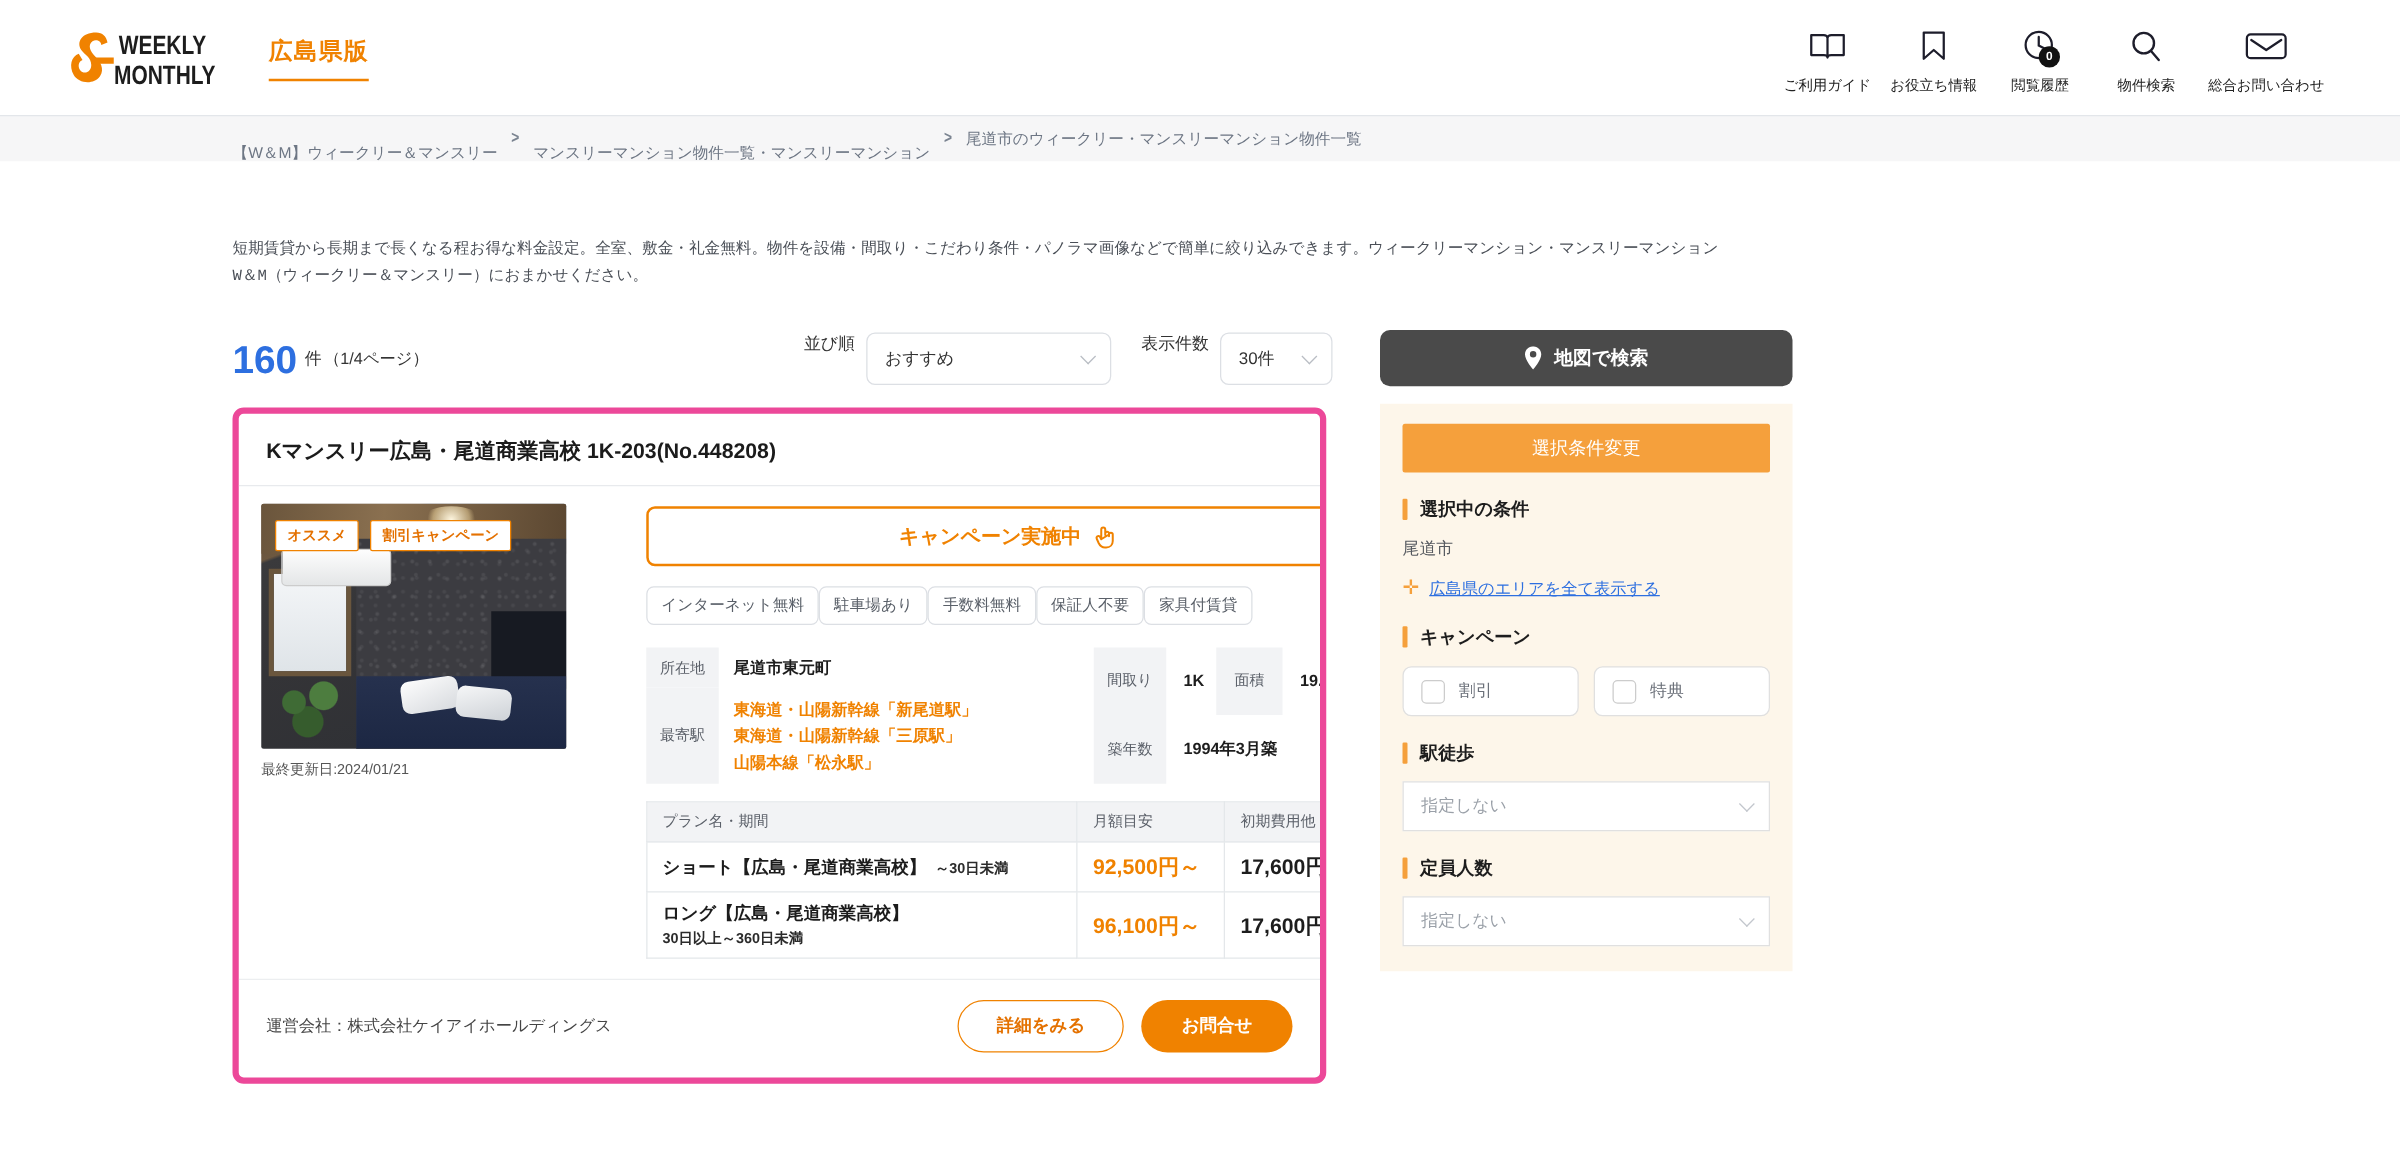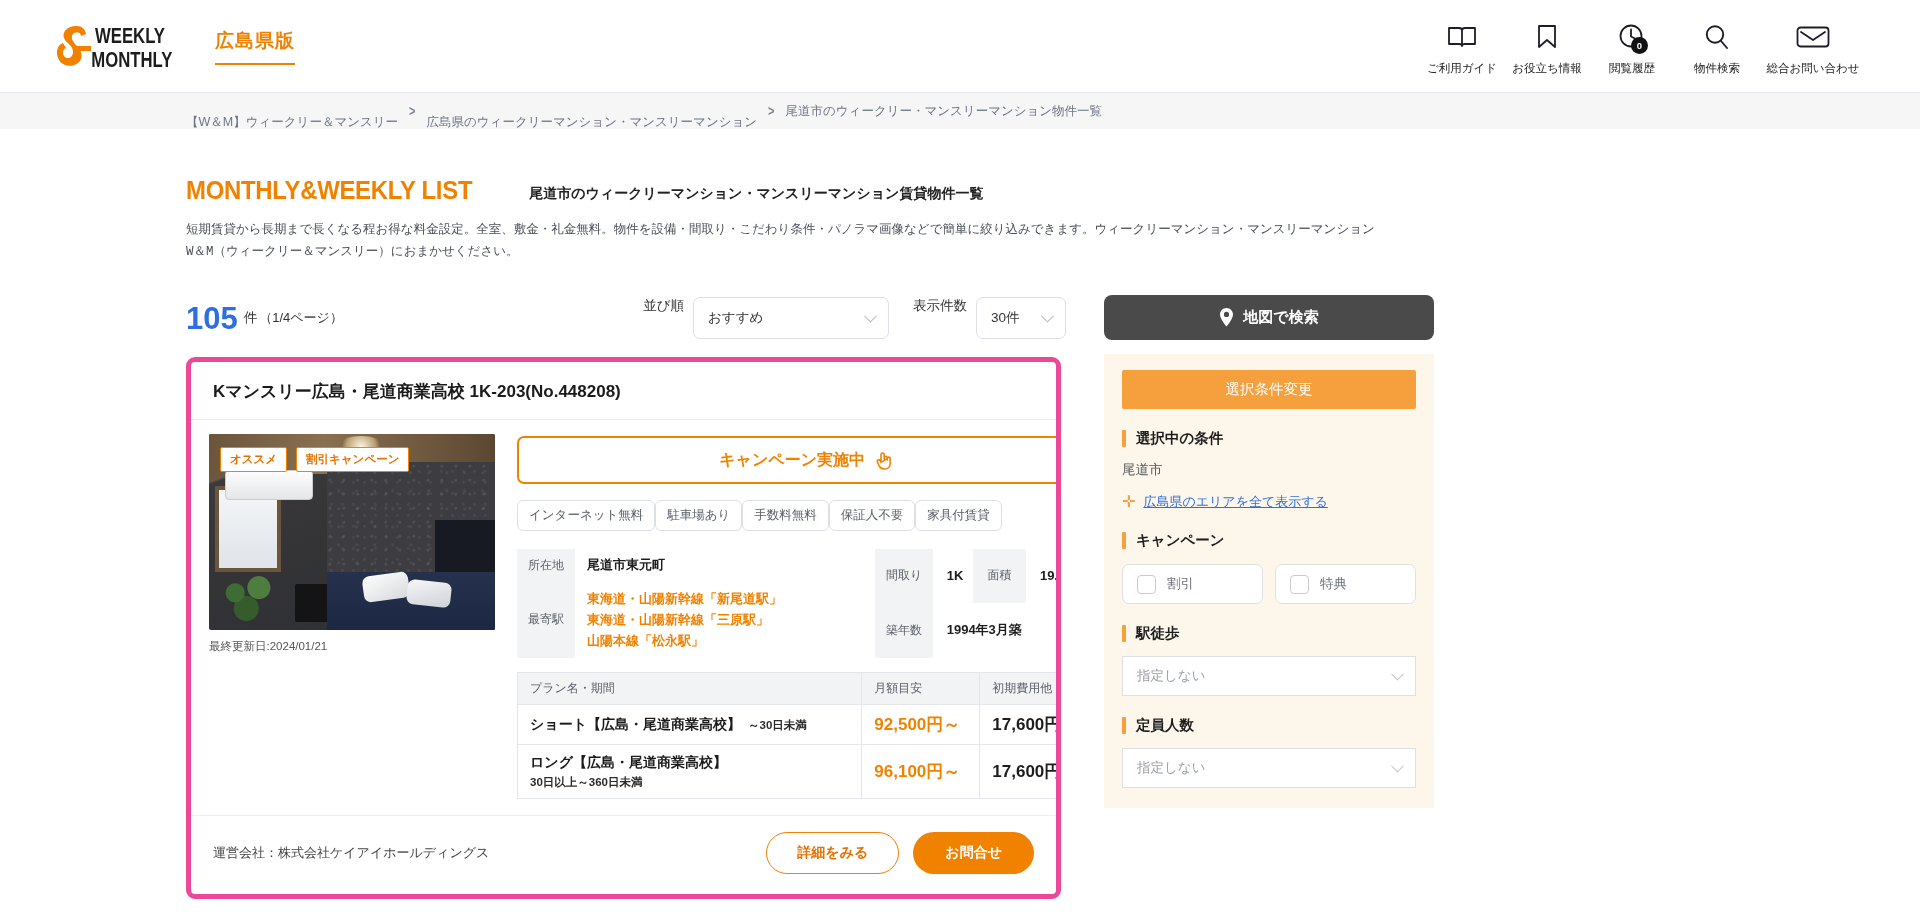--- a/index.html
+++ b/index.html
@@ -96,21 +96,21 @@
     margin-top: 16px; border: 5px solid #ec4899; border-radius: 9px;
     background: #fff; overflow: hidden; width: 875px;
   }
   .card-title {
     font-size: 17px; font-weight: bold; color: #1b1b1b; padding: 18px 22px 16px 22px;
     border-bottom: 1px solid #e8eaed; cursor: pointer;
   }
   .card-body { display: flex; padding: 14px 18px 0 18px; }
   .photo-col { width: 286px; flex: 0 0 286px; }
   .photo {
-    width: 286px; height: 196px; border-radius: 2px; position: relative; overflow: hidden;
+    width: 244px; height: 196px; border-radius: 2px; position: relative; overflow: hidden;
     background:
       linear-gradient(160deg,#5d4a38 0%, #6d5840 16%, #3a3a3c 17%, #343437 48%, #2d2f34 100%);
   }
   .photo .ceiling {
     position:absolute; left:0; top:0; width:100%; height:40px;
     background: linear-gradient(95deg,#6a553c,#8a7050 40%,#5b4731);
   }
   .photo .light {
     position:absolute; left:128px; top:2px; width:48px; height:22px; border-radius:50%;
     background: radial-gradient(circle, #fff7e0 0%, rgba(255,230,170,.45) 55%, rgba(255,230,170,0) 72%);
@@ -315,39 +315,35 @@
           </svg>
       </div>
       <div class="nav-label">総合お問い合わせ</div>
     </div>
   </div>
 </div>
 
 <div class="breadcrumb-bar">
   <span class="crumb link">【W＆M】ウィークリー＆マンスリー</span>
   <span class="crumb-sep">&gt;</span>
-  <span class="crumb link">広島県のウィークリーマンション・マンスリーマンション</span>
+  <span class="crumb link">マンスリーマンション物件一覧・マンスリーマンション</span>
   <span class="crumb-sep">&gt;</span>
   <span class="crumb">尾道市のウィークリー・マンスリーマンション物件一覧</span>
 </div>
 
 <div class="page-head">
-  <div class="page-head-row">
-    <div class="title-en">MONTHLY&amp;WEEKLY LIST</div>
-    <div class="title-ja">尾道市のウィークリーマンション・マンスリーマンション賃貸物件一覧</div>
-  </div>
   <div class="page-desc">短期賃貸から長期まで長くなる程お得な料金設定。全室、敷金・礼金無料。物件を設備・間取り・こだわり条件・パノラマ画像などで簡単に絞り込みできます。ウィークリーマンション・マンスリーマンションW＆M（ウィークリー＆マンスリー）におまかせください。</div>
 </div>
 
 <div class="content">
 
   <div class="col-main">
 
     <div class="result-bar">
-      <span class="result-count">105</span>
+      <span class="result-count">160</span>
       <span class="result-unit">件</span>
       <span class="result-page">（1/4ページ）</span>
 
       <div class="sort-group">
         <span class="sort-label">並び順</span>
         <div class="select-box w-sort">
           <span>おすすめ</span>
           <span class="caret"></span>
         </div>
         <span class="sort-label second">表示件数</span>

